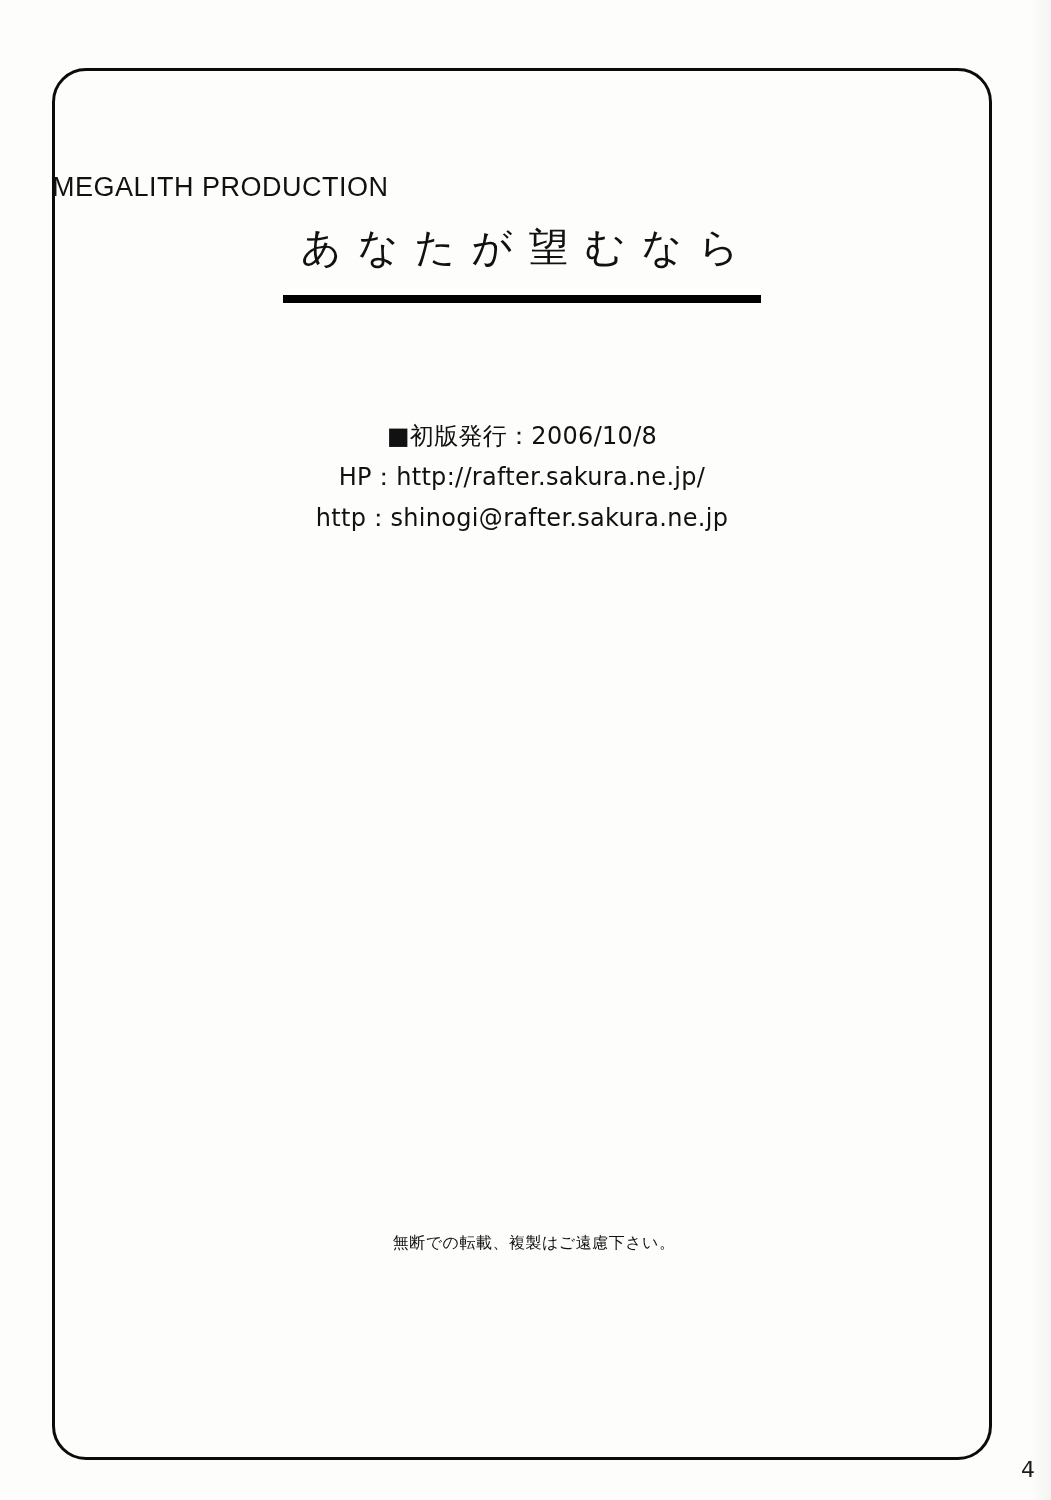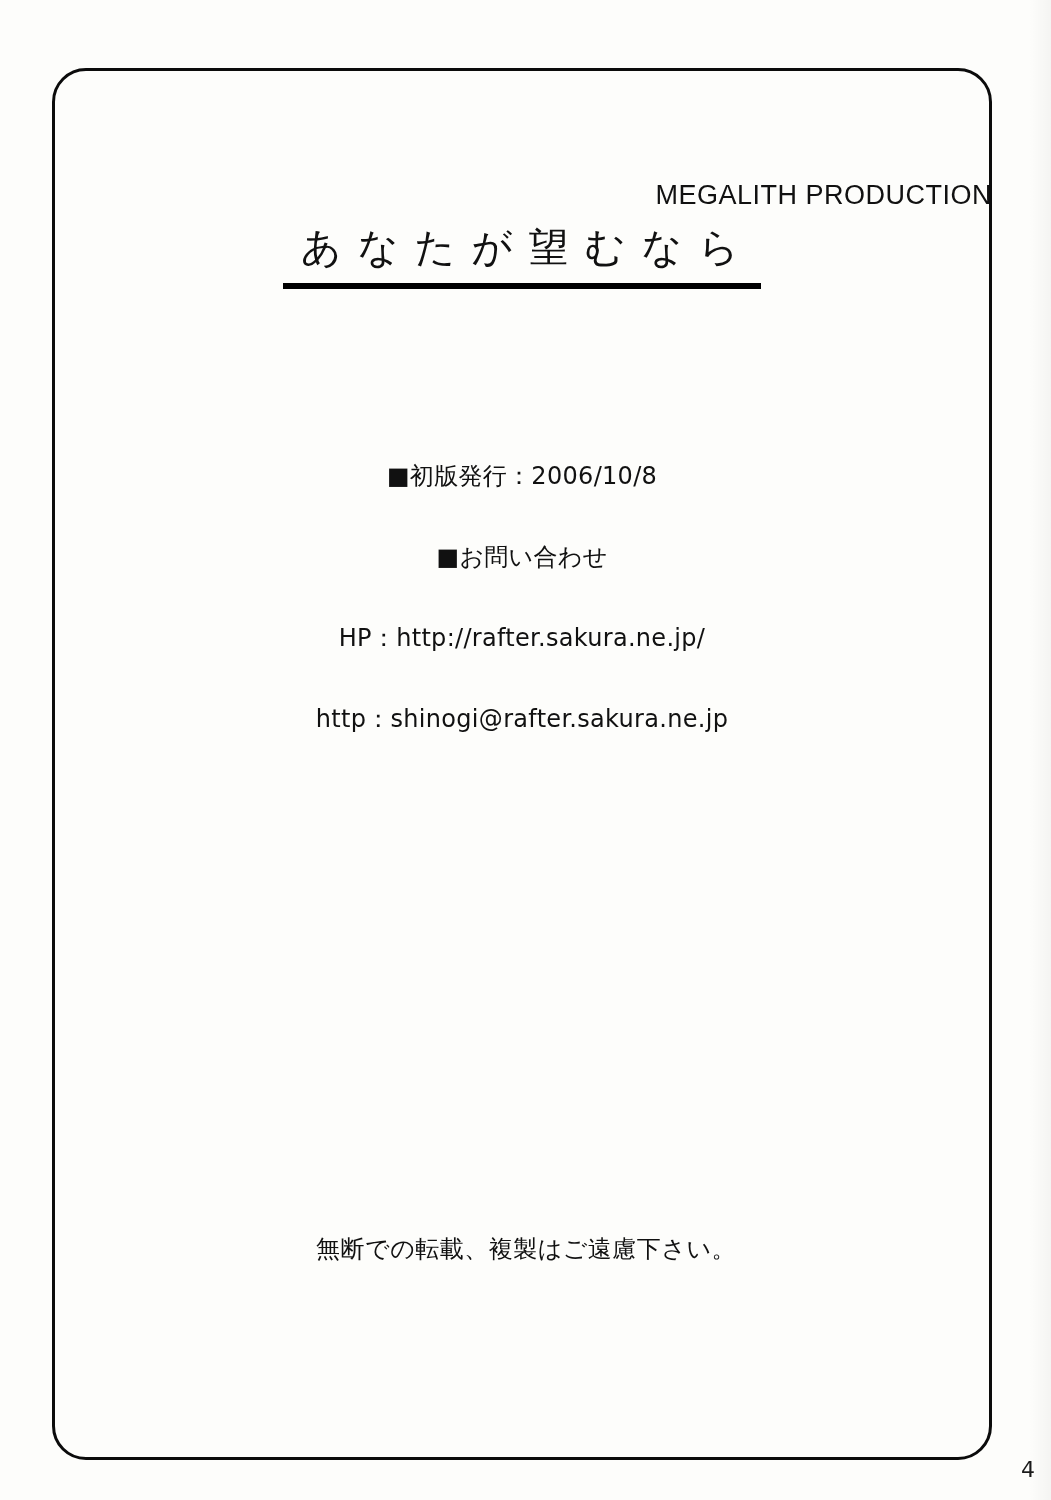--- a/index.html
+++ b/index.html
@@ -39,69 +39,68 @@
     position: absolute;
     left: 52px;
     top: 68px;
     width: 940px;
     height: 1392px;
     box-sizing: border-box;
   }
 
   .circle-name {
     position: absolute;
-    top: 112px;
+    top: 104px;
     left: 0;
     width: 100%;
-    text-align: right;
+    text-align: left;
     font-size: 27px;
     letter-spacing: 0.5px;
     font-weight: 500;
   }
 
   .doujin-title {
     position: absolute;
     top: 152px;
     left: 0;
     width: 100%;
     text-align: center;
   }
   .doujin-title .title-inner {
     display: inline-block;
     font-size: 40px;
     letter-spacing: 16px;
-    padding: 0 6px 8px 18px;
-    border-bottom: 6px solid #000000;
+    padding: 0 6px 20px 18px;
+    border-bottom: 8px solid #000000;
     font-family: "DejaVu Sans", sans-serif;
     font-weight: 400;
   }
 
   .colophon {
     position: absolute;
     top: 348px;
     left: 0;
     width: 100%;
     text-align: center;
   }
   .colophon .line {
     font-size: 24px;
     line-height: 41px;
     letter-spacing: 0.3px;
     font-family: "DejaVu Sans", sans-serif;
     white-space: nowrap;
-    margin-top: 40px;
   }
 
   .notice {
     position: absolute;
     top: 1165px;
-    left: 4px;
+    left: 12px;
     width: 100%;
     text-align: center;
-    font-size: 24px;
+    font-size: 16px;
     letter-spacing: 0.5px;
     font-family: "DejaVu Sans", sans-serif;
   }
 
   .page-number {
     position: absolute;
     right: 16px;
     bottom: 18px;
     font-size: 22px;
     color: #1a1a1a;
@@ -129,21 +128,20 @@
   <div class="content">
 
     <div class="circle-name">MEGALITH PRODUCTION</div>
 
     <div class="doujin-title">
       <span class="title-inner">あなたが望むなら</span>
     </div>
 
     <div class="colophon">
       <div class="line">■初版発行：2006/10/8</div>
-      <div class="line">■お問い合わせ</div>
       <div class="line">HP：http://rafter.sakura.ne.jp/</div>
       <div class="line">http：shinogi@rafter.sakura.ne.jp</div>
     </div>
 
     <div class="notice">無断での転載、複製はご遠慮下さい。</div>
   </div>
 
   <div class="page-number">4</div>
 
   <div class="scan-edge"></div>

